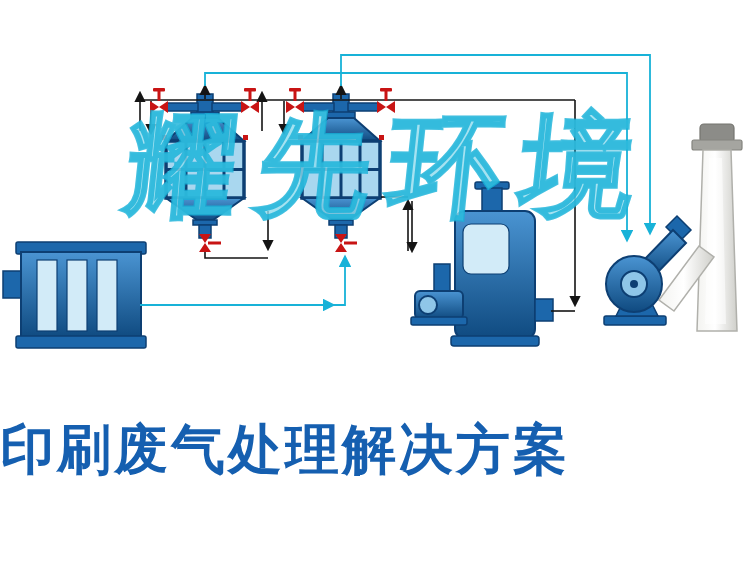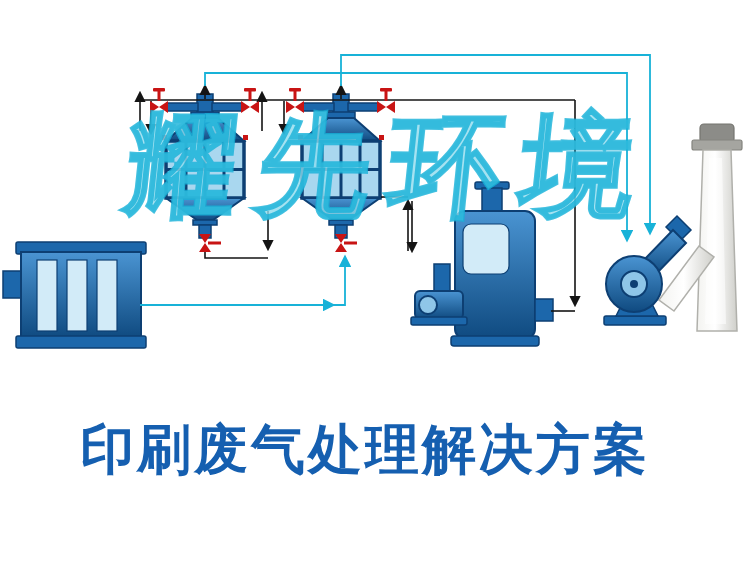--- a/index.html
+++ b/index.html
@@ -15,21 +15,21 @@
     font-size:112px;line-height:1;font-weight:bold;letter-spacing:20px;white-space:nowrap;
     color:rgba(214,244,250,0.5);
     -webkit-text-stroke:2.5px rgba(24,178,216,0.8);
     text-shadow:0 0 1px rgba(24,178,216,0.6);
     transform:skewX(-6deg);
     pointer-events:none;
     font-family:"DejaVu Sans",sans-serif;
   }
   .title{
     position:absolute;left:0;top:414px;width:650px;z-index:2;
-    text-align:right;font-size:54px;font-weight:bold;letter-spacing:3px;
+    text-align:left;font-size:54px;font-weight:bold;letter-spacing:3px;
     color:var(--title-blue,#155fb0);
     font-family:Liberation Sans, sans-serif;
   }
 
   
   .blue{fill:url(#gBlue);stroke:var(--equipment-blue-dark,#0d3f73);stroke-width:2;}
   .bluesolid{fill:var(--equipment-blue,#1c67ab);stroke:var(--equipment-blue-dark,#0d3f73);stroke-width:1.5;}
   .stripe{fill:var(--panel-light,#d2ebf8);stroke:var(--equipment-blue-dark,#0d3f73);stroke-width:1.2;}
   .gridbody{fill:#a9d7ef;stroke:var(--equipment-blue-dark,#0d3f73);stroke-width:3.5;}
   .gridline{stroke:var(--equipment-blue-dark,#0d3f73);stroke-width:3;}

